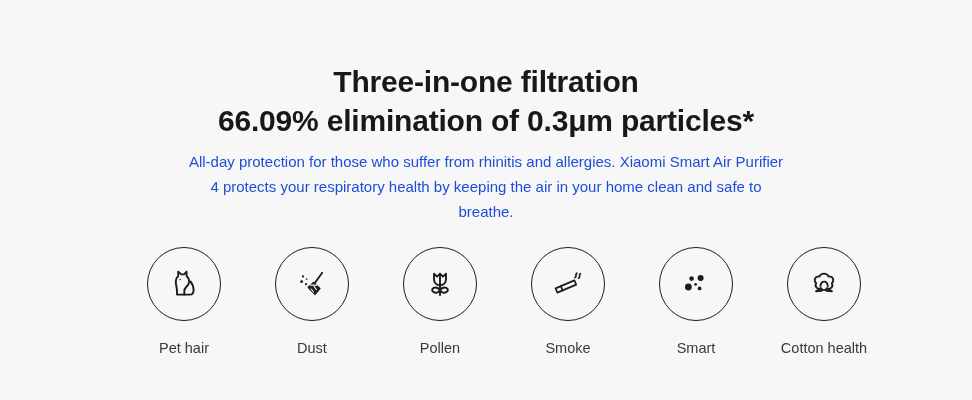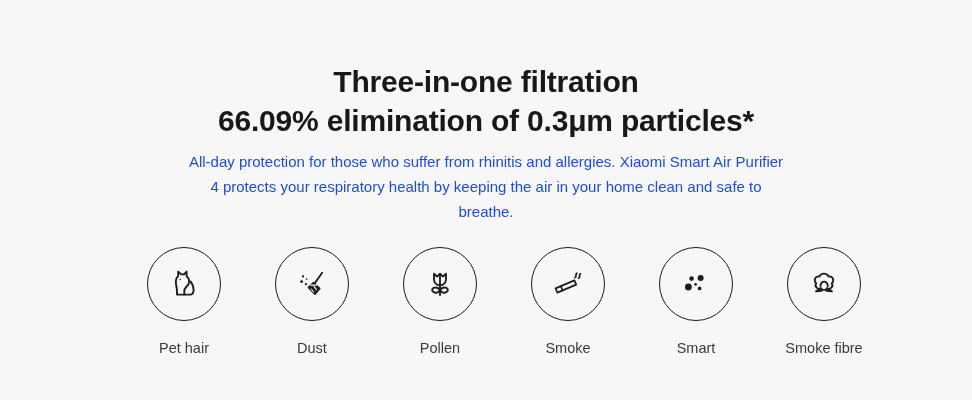--- a/index.html
+++ b/index.html
@@ -232,17 +232,17 @@
 
             <path d="M17.4 23.0 C17.8 20.2 19.3 18.6 21.2 18.6
                      C23.1 18.6 24.5 20.2 24.8 23.0"></path>
 
             <path d="M17.9 25.3 L13.0 28.2 L18.6 27.8"></path>
 
             <path d="M24.1 25.3 L29.0 28.2 L23.4 27.8"></path>
           </svg>
         </span>
       </div>
-      <div class="icon-label">Smoke fibre</div>
+      <div class="icon-label">Cotton health</div>
     </div>
 
   </div>
 </div>
 
 </body></html>

